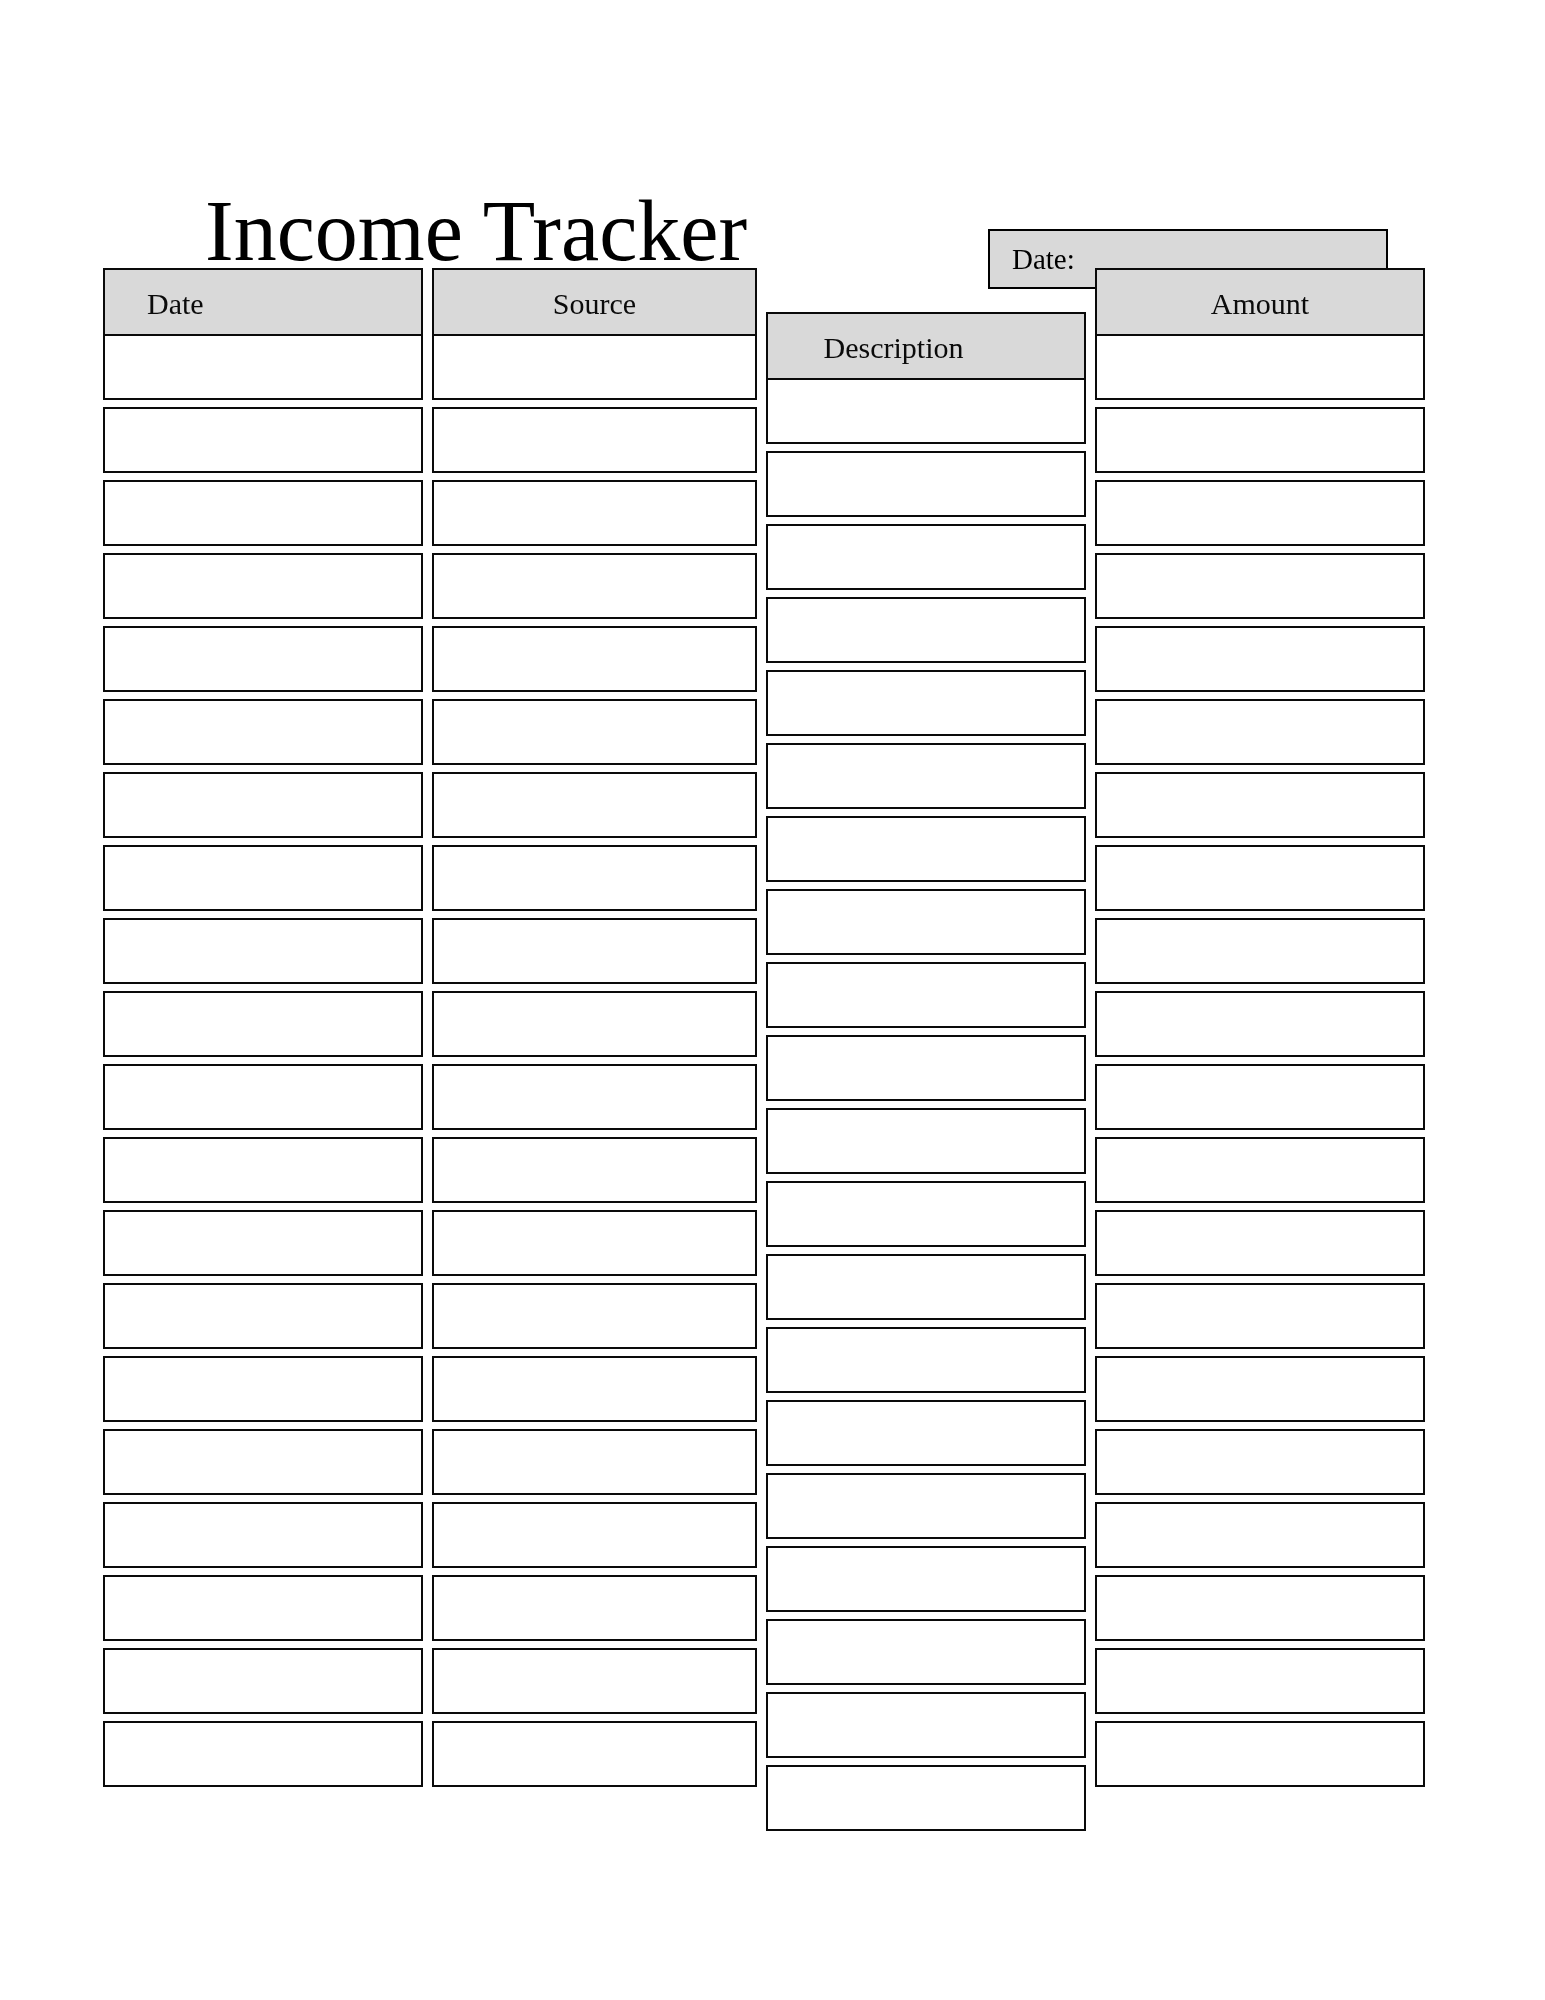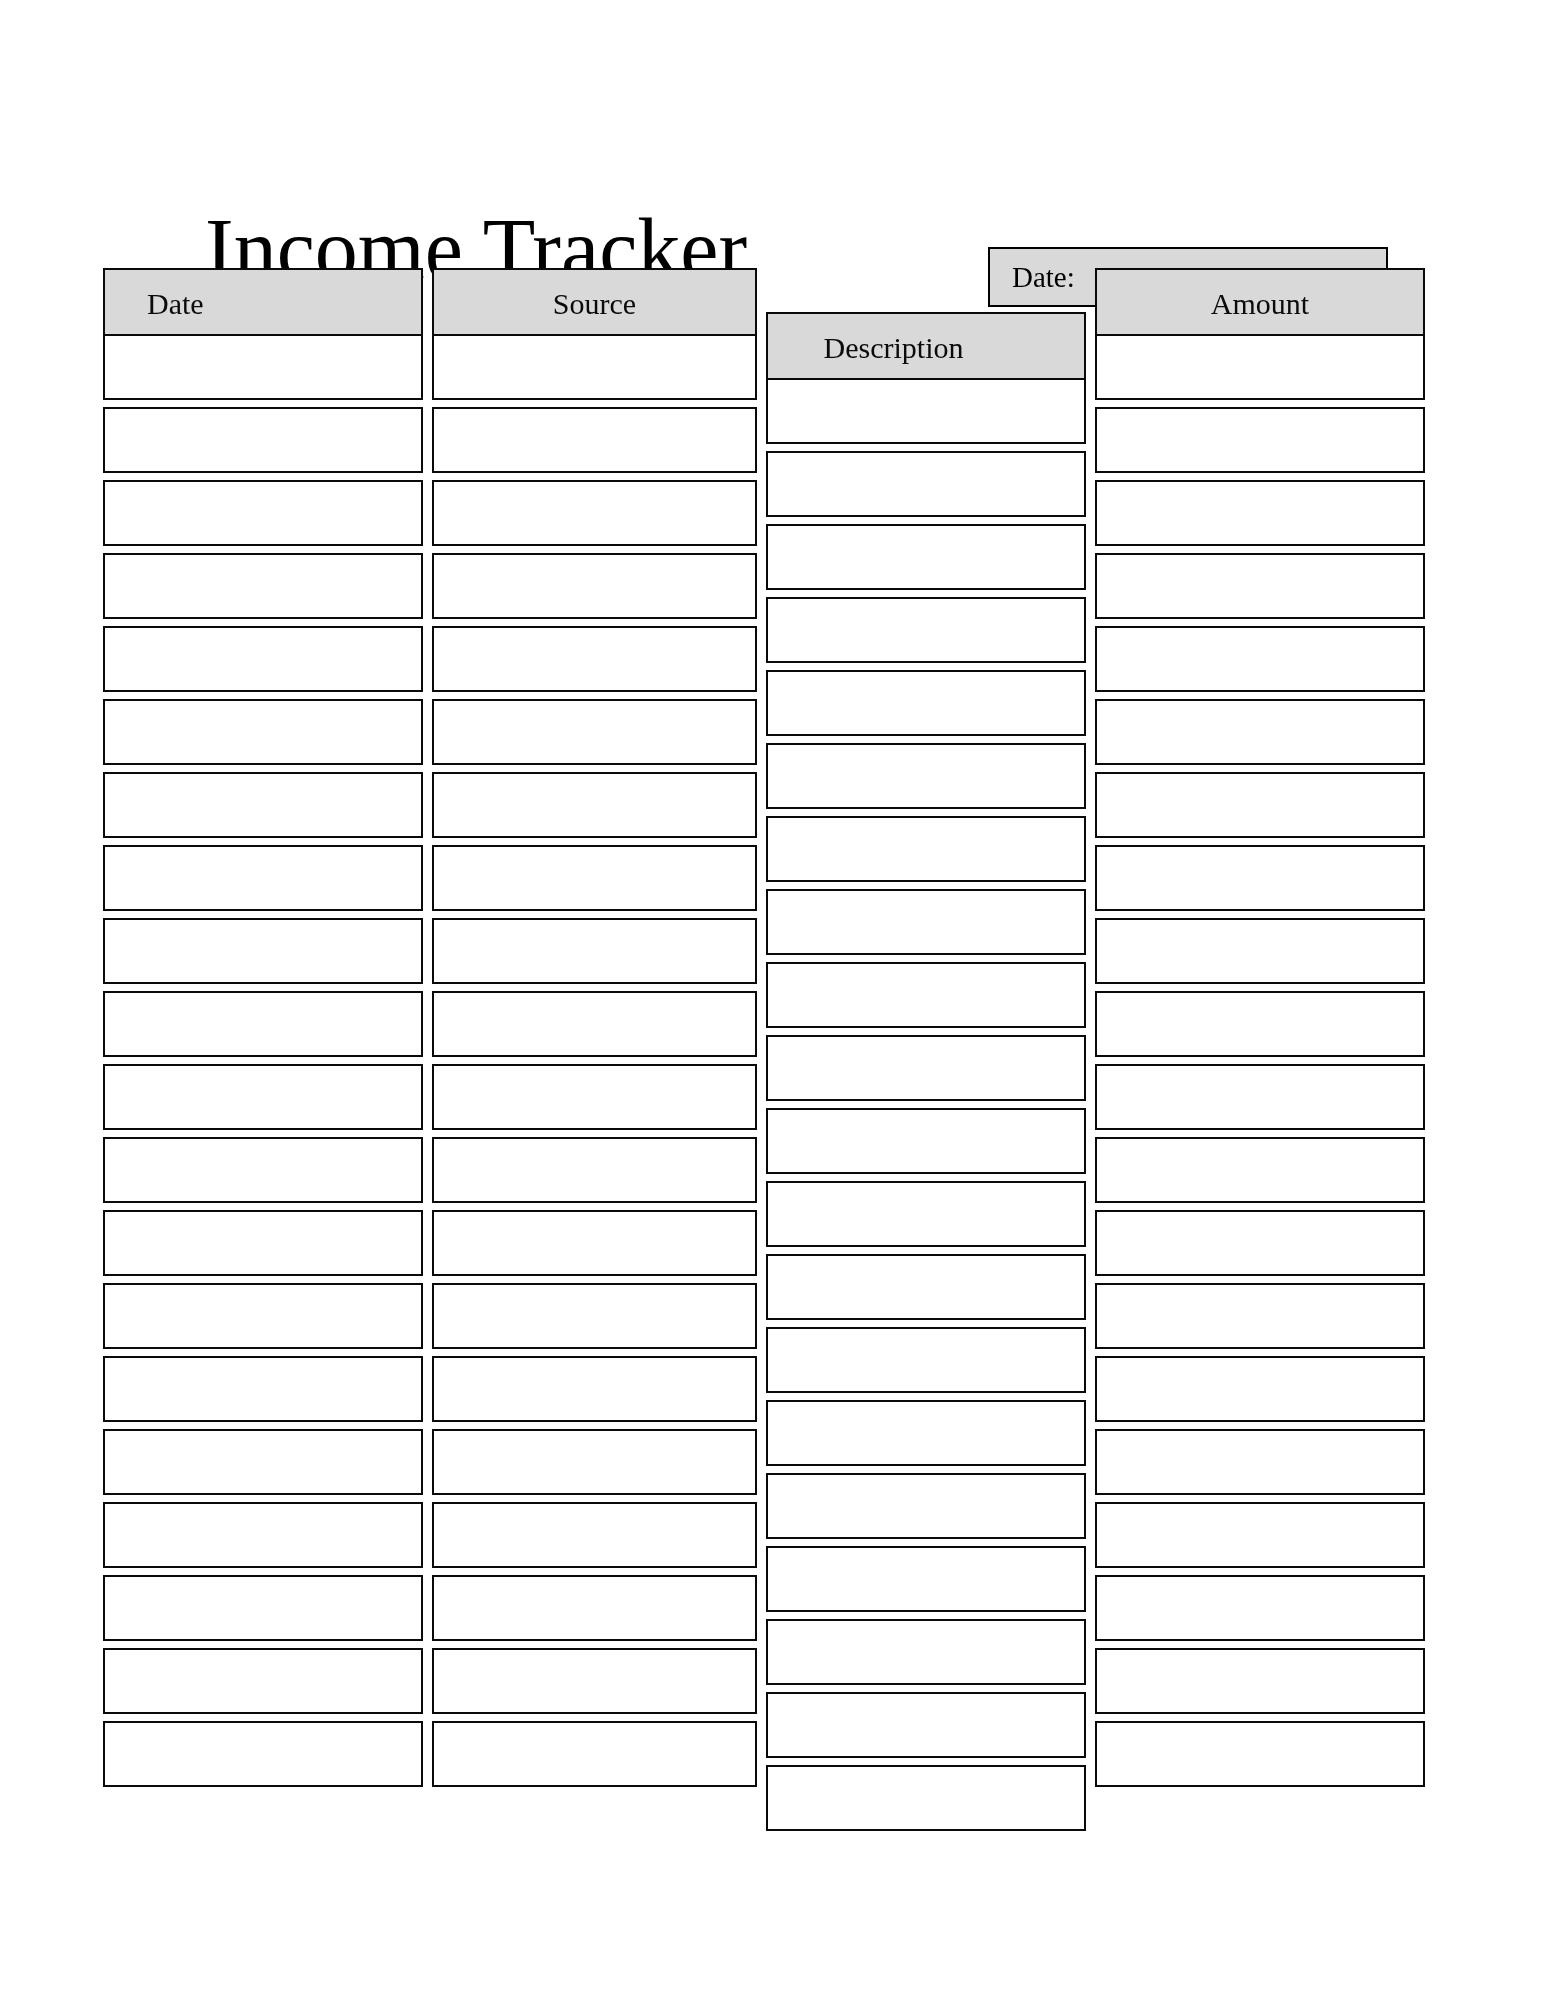--- a/index.html
+++ b/index.html
@@ -20,21 +20,21 @@
     left: 0; top: 0;
     width: 1545px;
     height: 2000px;
     background: #ffffff;
   }
 
   
   #header-row {
     position: absolute;
     left: 0;
-    top: 104px;
+    top: 86px;
     width: 1545px;
     height: 110px;
   }
 
   #page-title {
     position: absolute;
     left: 205px;
     top: 95px;
     font-family: "Liberation Serif", "DejaVu Serif", serif;
     font-size: 86px;

